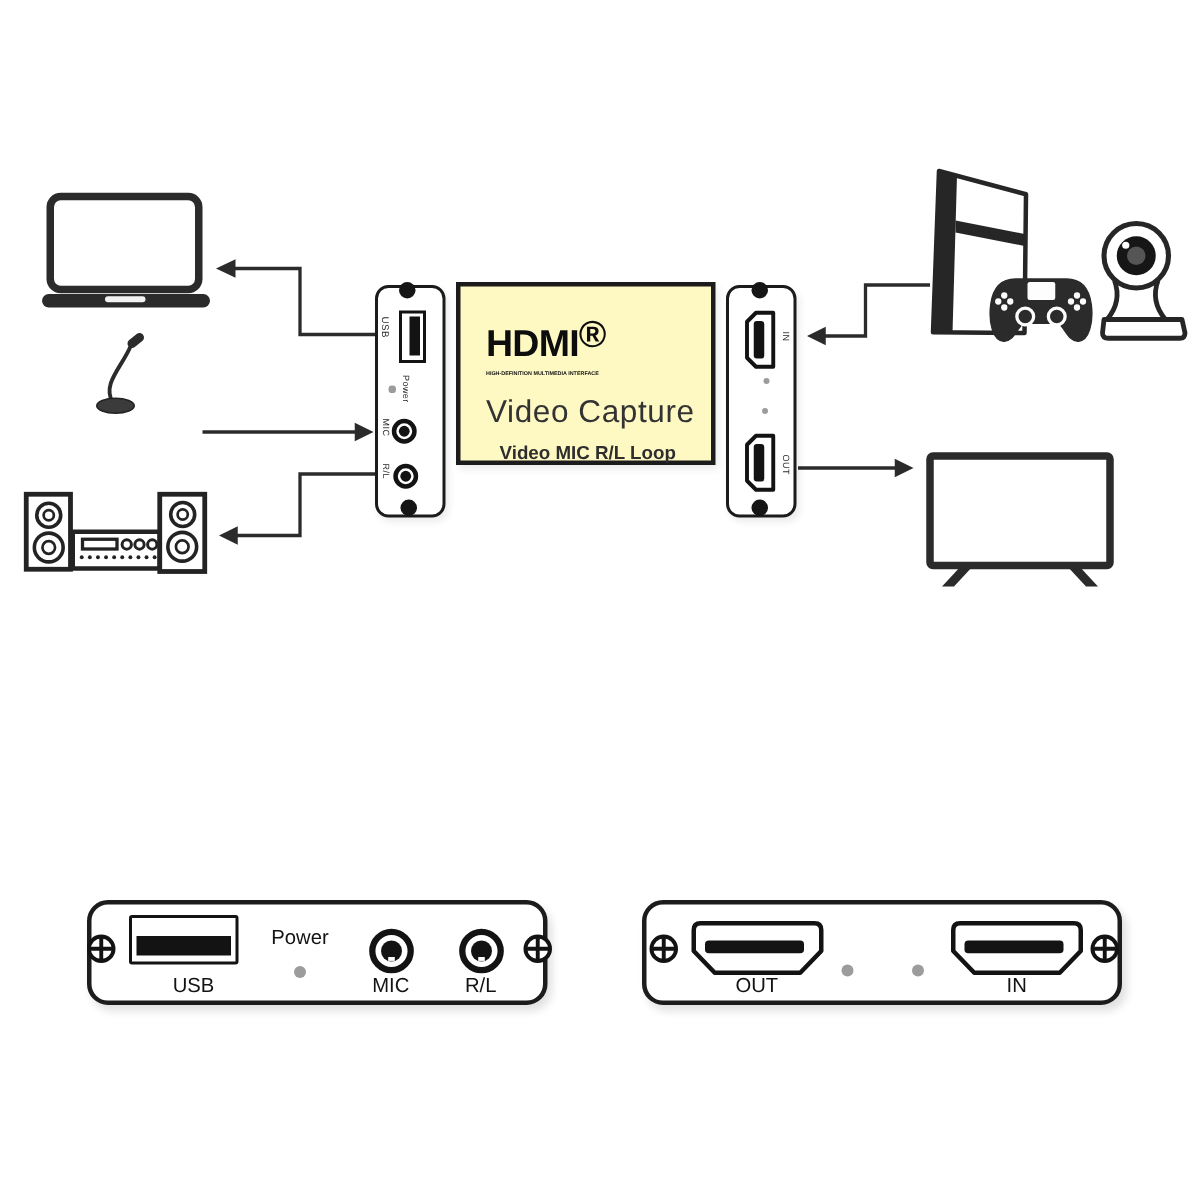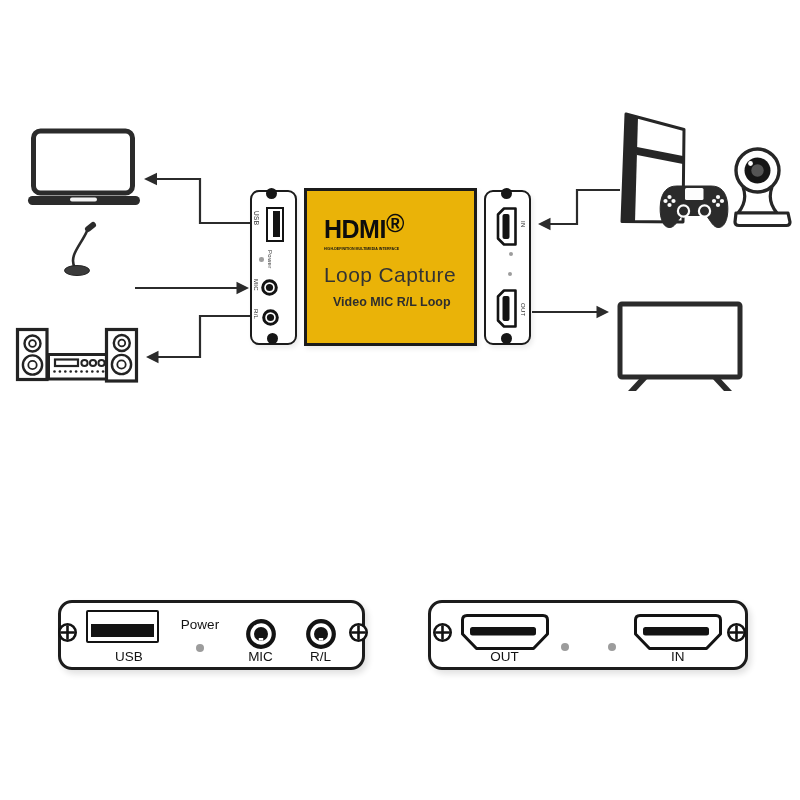--- a/index.html
+++ b/index.html
@@ -5,21 +5,21 @@
   html,body{margin:0;padding:0;background:#fff;}
   .canvas{position:relative;width:800px;height:800px;background:#ffffff;overflow:hidden;
           font-family:"Liberation Sans", sans-serif;color:#222;}
   .abs{position:absolute;}
   svg{display:block;overflow:visible;}
 
   
   .side-panel{position:absolute;width:47px;height:155px;background:#fff;
               border:2.5px solid #1b1b1b;border-radius:9px;box-sizing:border-box;
               box-shadow:2px 3px 5px rgba(0,0,0,.08);}
-  .main-box{position:absolute;left:304px;top:188px;width:173px;height:158px;background:#eab308;
+  .main-box{position:absolute;left:304px;top:188px;width:173px;height:122px;background:#fef9c3;
             border:3px solid #1b1b1b;box-sizing:border-box;box-shadow:2px 3px 5px rgba(0,0,0,.08);}
   .panel-screw{position:absolute;width:11px;height:11px;border-radius:50%;background:#161616;}
   .vlabel{position:absolute;writing-mode:vertical-rl;font-size:6.5px;line-height:1;
           color:#2a2a2a;letter-spacing:.3px;white-space:nowrap;}
   .usb-port-sm{position:absolute;left:14px;top:14.5px;width:18px;height:35px;background:#fff;
                border:2px solid #131313;box-sizing:border-box;}
   .usb-port-sm .bar{position:absolute;right:2px;top:2.5px;bottom:2.5px;width:7.5px;background:#131313;}
   .led{position:absolute;border-radius:50%;background:#9c9c9c;}
 
   .brand-block{padding:20px 0 0 17px;}
@@ -163,21 +163,21 @@
 
   <div class="main-box">
     <div class="brand-block">
       <div>
         <span class="brand">HDMI</span><sup class="brand">®</sup>
       </div>
       <div class="brand-caption">
         <span>HIGH-DEFINITION MULTIMEDIA INTERFACE</span>
       </div>
     </div>
-    <div class="dev-title">Loop Capture</div>
+    <div class="dev-title">Video Capture</div>
     <div class="dev-subtitle">Video MIC R/L Loop</div>
   </div>
 
   <div class="side-panel" style="left:484px;top:190px">
     <div class="panel-screw" style="left:14.7px;top:-4px"></div>
     <svg class="abs" style="left:8px;top:14px" width="24" height="41" viewBox="0 0 24 41">
       <polygon points="21.5,2.5 21.5,38.5 10,38.5 4,32.5 4,8.5 10,2.5" fill="#fff" stroke="#131313" stroke-width="2.6" stroke-linejoin="round"></polygon>
       <rect x="8.5" y="8" width="7" height="25" rx="2" fill="#131313"></rect>
     </svg>
     <div class="vlabel" style="left:34px;top:29px;font-size:6px">IN</div>

